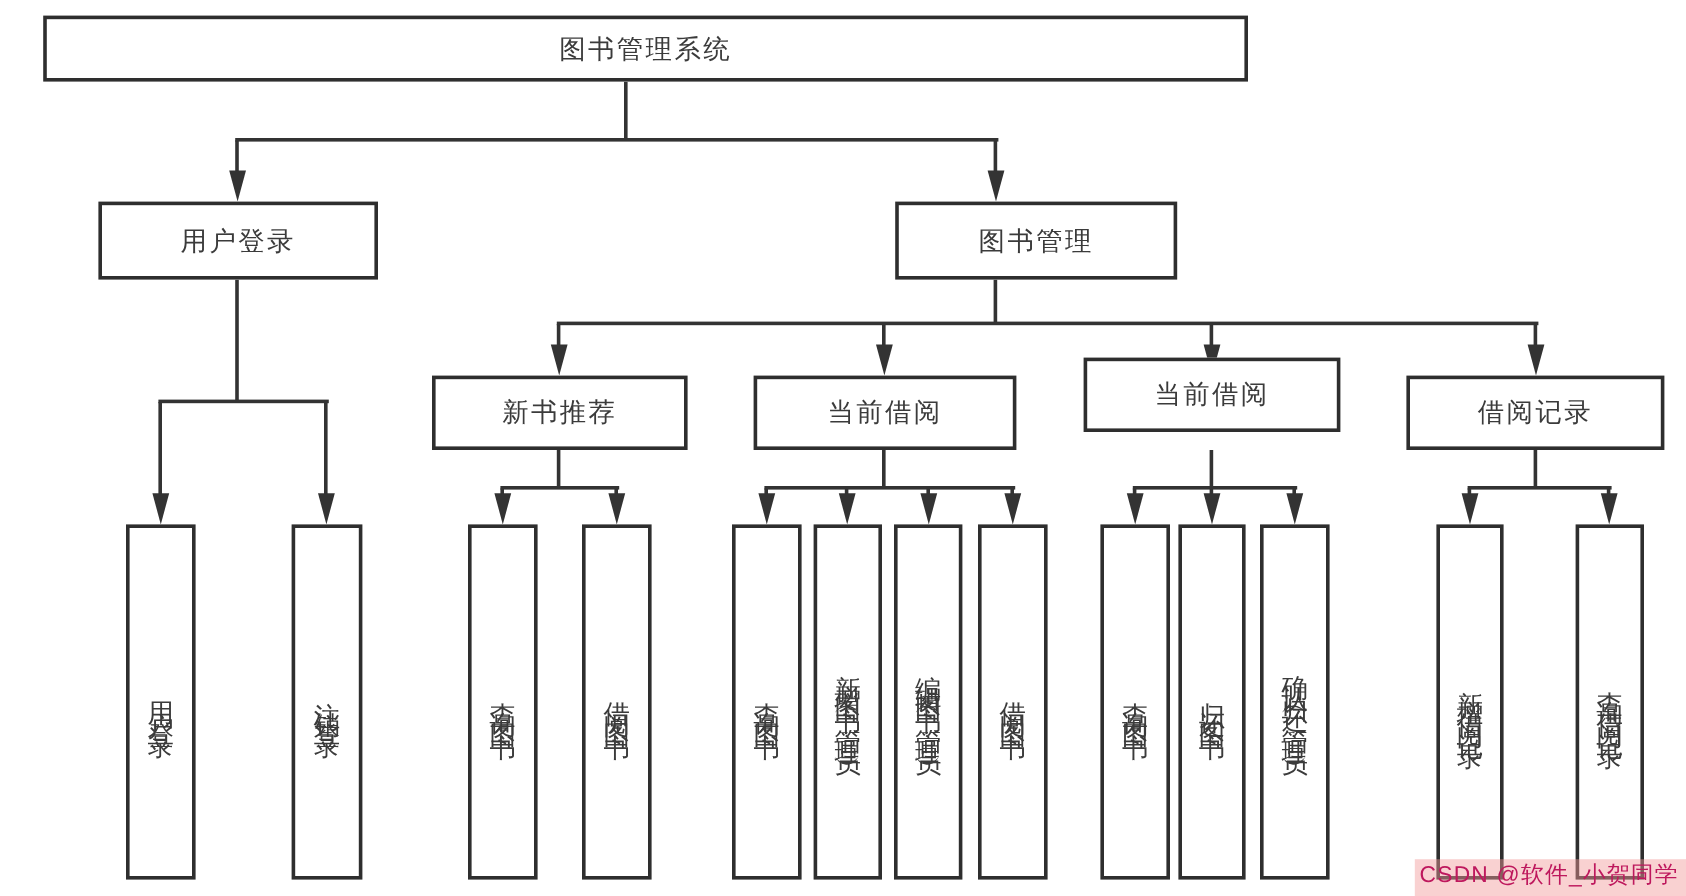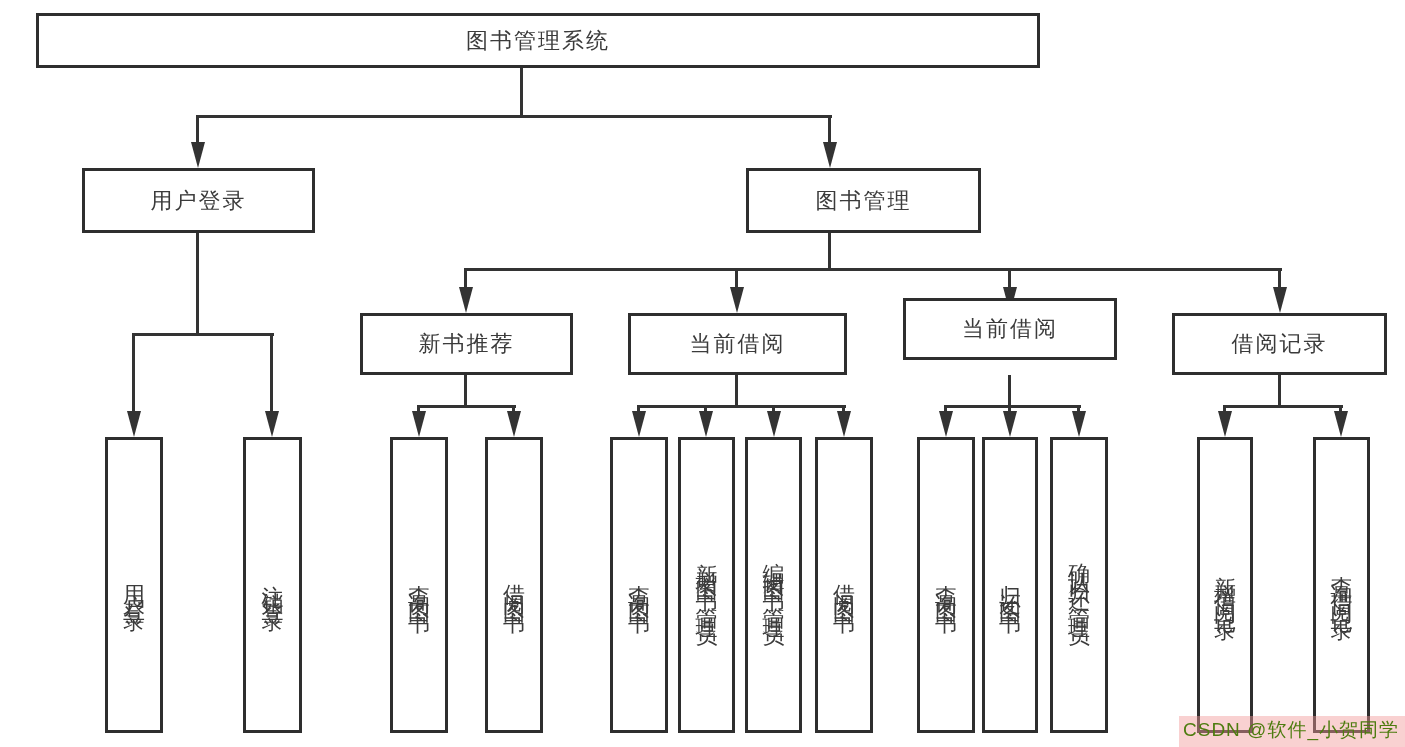--- a/index.html
+++ b/index.html
@@ -20,21 +20,21 @@
   .arrow{
     position:absolute;width:0;height:0;z-index:1;
     border-left:7px solid transparent;border-right:7px solid transparent;
     border-top:26px solid #333;
   }
   .wm-bg{
     position:absolute;left:1179px;top:716px;width:226px;height:31px;
     background:rgba(242,152,152,0.45);z-index:5;
   }
   .wm{
-    position:absolute;left:1183px;top:719px;font-size:19px;color:#4d7c0f;
+    position:absolute;left:1183px;top:719px;font-size:19px;color:#be185d;
     letter-spacing:1px;z-index:6;white-space:nowrap;line-height:1.2;
   }
 </style>
 </head>
 <body>
 
 <div id="stage">
 
   <div id="connectors">
       <div class="line" style="left: 520px; top: 68px; width: 3px; height: 49px;"></div>

